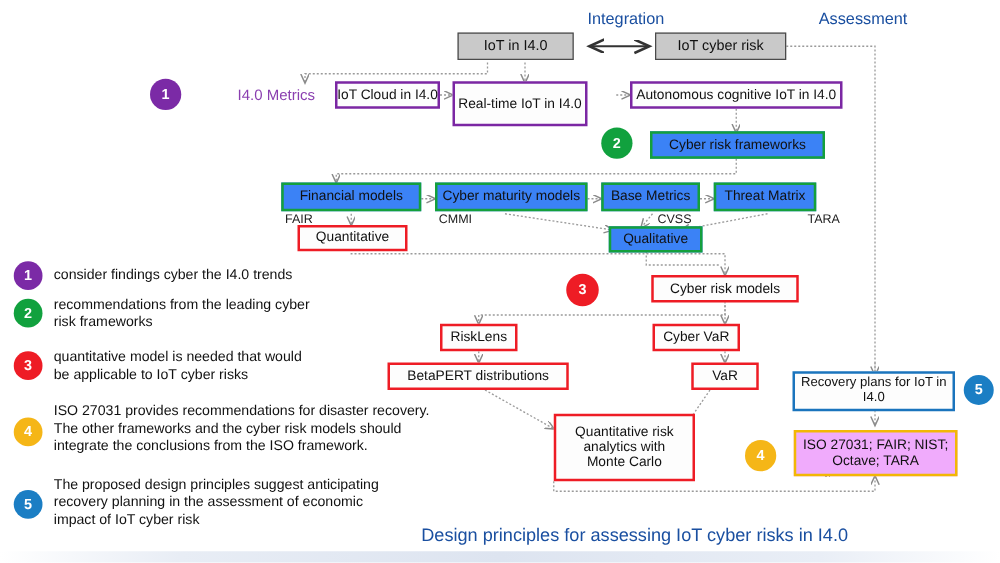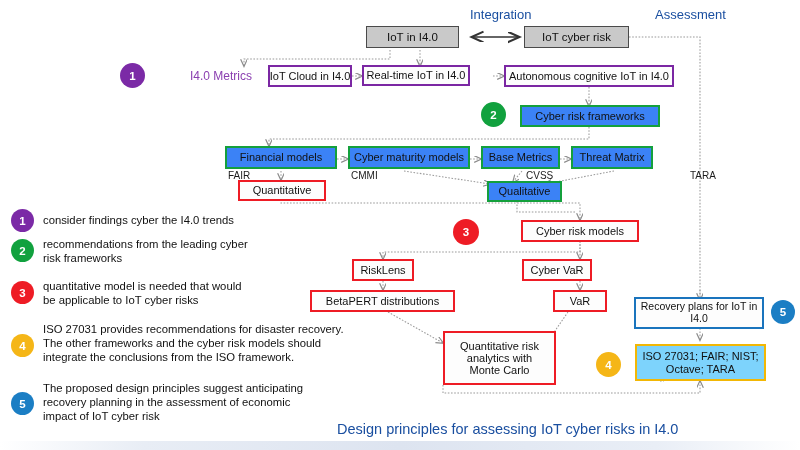--- a/index.html
+++ b/index.html
@@ -27,21 +27,21 @@
     line-height:1.12;
     white-space:nowrap;
   }
   .node.wrap{white-space:normal;}
 
   .nd-gray{background:#c9c9c9;border:1.4px solid #4a4a4a;font-size:11.5px;}
   .nd-purple{background:#fdfdfd;border:2.2px solid #7b27a3;font-size:11px;}
   .nd-green{background:#3b82f6;border:2.2px solid #14a03c;font-size:11px;}
   .nd-red{background:#fdfdfd;border:2.2px solid #ee1c25;font-size:11px;}
   .nd-blue{background:#fdfdfd;border:2.2px solid #1a74bd;font-size:10.5px;}
-  .nd-yellow{background:#7dd3fc;border:2.4px solid #f2b705;font-size:11px;text-align:center;}
+  .nd-yellow{background:#f0abfc;border:2.4px solid #f2b705;font-size:11px;text-align:center;}
 
   
   .badge{
     position:absolute;border-radius:50%;
     display:flex;align-items:center;justify-content:center;
     color:#fff;font-size:11.5px;font-weight:bold;
     box-sizing:border-box;
   }
   .bg1{background:#7b2aa6;}
   .bg2{background:#11a13e;}
@@ -142,21 +142,21 @@
   <div class="txt lbl-blue" style="left:655px;top:7px;">Assessment</div>
 
   <div class="badge bg1" style="left:120px;top:63px;width:25px;height:25px;">
     <span>1</span>
   </div>
   <div class="txt lbl-purple" style="left:190px;top:69px;">I4.0 Metrics</div>
 
   <div class="node nd-purple" style="left:268px;top:65px;width:84px;height:22px;">
     <span>IoT Cloud in I4.0</span>
   </div>
-  <div class="node nd-purple" style="left:362px;top:65px;width:108px;height:21px;">
+  <div class="node nd-purple" style="left:362px;top:65px;width:108px;height:36px;">
     <span>Real-time IoT in I4.0</span>
   </div>
   <div class="node nd-purple" style="left:504px;top:65px;width:170px;height:22px;">
     <span>Autonomous cognitive IoT in I4.0</span>
   </div>
 
   <div class="badge bg2" style="left:481px;top:102px;width:25px;height:25px;">
     <span>2</span>
   </div>
   <div class="node nd-green" style="left:520px;top:105px;width:140px;height:22px;">
@@ -172,21 +172,21 @@
   <div class="node nd-green" style="left:481px;top:146px;width:79px;height:23px;">
     <span>Base Metrics</span>
   </div>
   <div class="node nd-green" style="left:571px;top:146px;width:82px;height:23px;">
     <span>Threat Matrix</span>
   </div>
 
   <div class="txt sub" style="left:228px;top:170px;">FAIR</div>
   <div class="txt sub" style="left:351px;top:170px;">CMMI</div>
   <div class="txt sub" style="left:526px;top:170px;">CVSS</div>
-  <div class="txt sub" style="left:646px;top:170px;margin-left:44px;">TARA</div>
+  <div class="txt sub" style="left:646px;top:170px;">TARA</div>
 
   <div class="node nd-red" style="left:238px;top:180px;width:88px;height:21px;">
     <span>Quantitative</span>
   </div>
   <div class="node nd-green" style="left:487px;top:181px;width:75px;height:21px;">
     <span>Qualitative</span>
   </div>
 
   <div class="badge bg3" style="left:453px;top:219px;width:26px;height:26px;">
     <span>3</span>

